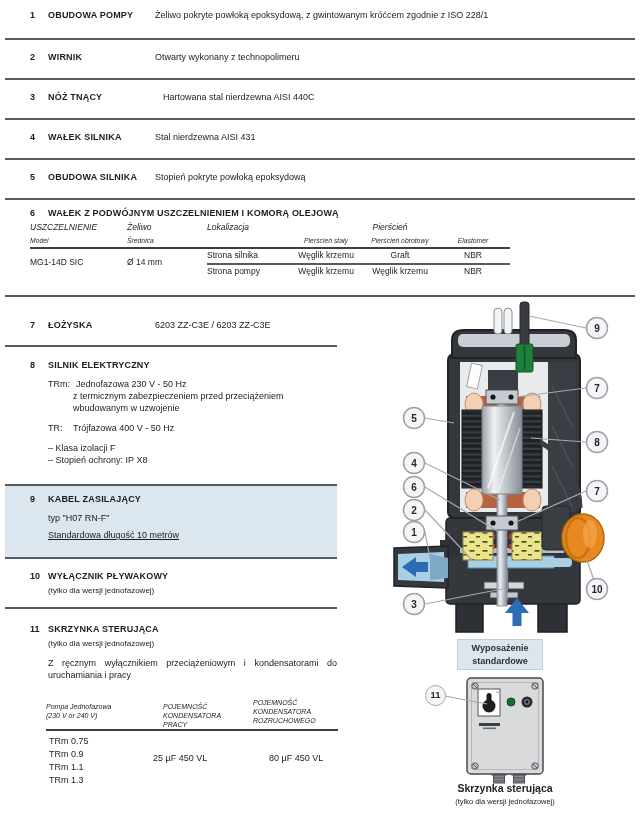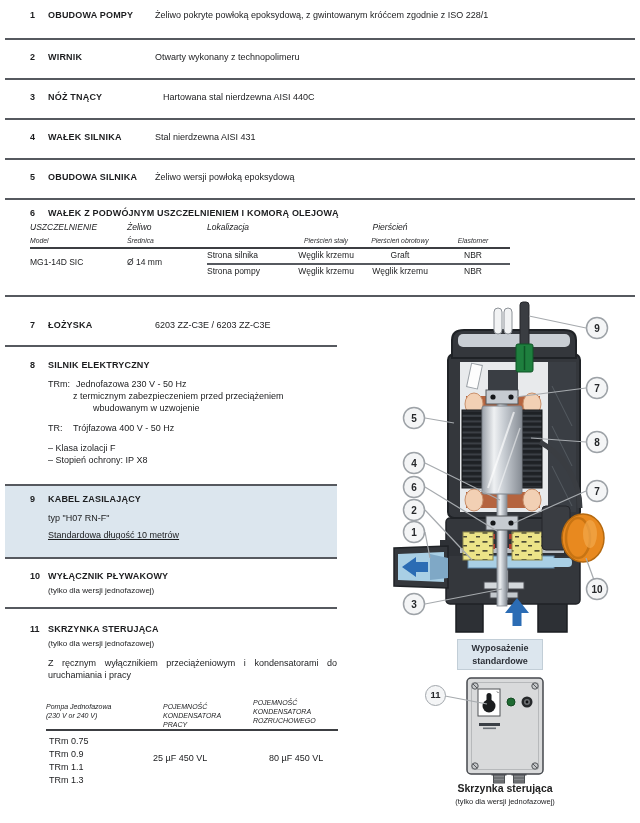--- a/index.html
+++ b/index.html
@@ -52,21 +52,21 @@
 <div class="desc" style="left:163px;top:92px;width:478px;">Hartowana stal nierdzewna AISI 440C</div>
 <div class="hr" style="left:5px;top:118px;width:630px;"></div>
 
 <div class="rownum" style="left:30px;top:132px;">4</div>
 <div class="rowname" style="left:48px;top:132px;">WAŁEK SILNIKA</div>
 <div class="desc" style="left:155px;top:132px;width:478px;">Stal nierdzewna AISI 431</div>
 <div class="hr" style="left:5px;top:158px;width:630px;"></div>
 
 <div class="rownum" style="left:30px;top:172px;">5</div>
 <div class="rowname" style="left:48px;top:172px;">OBUDOWA SILNIKA</div>
-<div class="desc" style="left:155px;top:172px;width:478px;">Żeliwo wersji powłoką epoksydową</div>
+<div class="desc" style="left:155px;top:172px;width:478px;">Stopień pokryte powłoką epoksydową</div>
 <div class="hr" style="left:5px;top:198px;width:630px;"></div>
 
 <div class="rownum" style="left:30px;top:208px;">6</div>
 <div class="rowname" style="left:48px;top:208px;">WAŁEK Z PODWÓJNYM USZCZELNIENIEM I KOMORĄ OLEJOWĄ</div>
 
 <div class="seal-h1 b" style="left:30px;top:222px;">USZCZELNIENIE</div>
 <div class="seal-h1 b" style="left:127px;top:222px;">Żeliwo</div>
 <div class="seal-h1" style="left:207px;top:222px;">Lokalizacja</div>
 <div class="seal-h1 ctr" style="left:315px;top:222px;width:150px;">Pierścień</div>
 
@@ -98,21 +98,21 @@
 <div class="rownum" style="left:30px;top:320px;">7</div>
 <div class="rowname" style="left:48px;top:320px;">ŁOŻYSKA</div>
 <div class="desc b" style="left:155px;top:320px;">6203 ZZ-C3E / 6203 ZZ-C3E</div>
 <div class="hr" style="left:5px;top:345px;width:332px;"></div>
 
 <div class="rownum" style="left:30px;top:360px;">8</div>
 <div class="rowname" style="left:48px;top:360px;">SILNIK ELEKTRYCZNY</div>
 <div class="desc b" style="left:48px;top:379px;">TRm:</div>
 <div class="desc" style="left:76px;top:379px;">Jednofazowa  230 V - 50 Hz</div>
 <div class="desc" style="left:73px;top:391px;">z termicznym zabezpieczeniem przed przeciążeniem</div>
-<div class="desc" style="left:73px;top:403px;margin-left:20px;">wbudowanym w uzwojenie</div>
+<div class="desc" style="left:73px;top:403px;">wbudowanym w uzwojenie</div>
 <div class="desc b" style="left:48px;top:423px;">TR:</div>
 <div class="desc" style="left:73px;top:423px;">Trójfazowa 400 V - 50 Hz</div>
 <div class="desc" style="left:48px;top:443px;">– Klasa izolacji F</div>
 <div class="desc" style="left:48px;top:455px;">– Stopień ochrony: IP X8</div>
 <div class="hr" style="left:5px;top:484px;width:332px;"></div>
 
 <div class="highlight"></div>
 <div class="rownum" style="left:30px;top:494px;">9</div>
 <div class="rowname" style="left:48px;top:494px;">KABEL ZASILAJĄCY</div>
 <div class="desc" style="left:48px;top:513px;">typ "H07 RN-F"</div>

